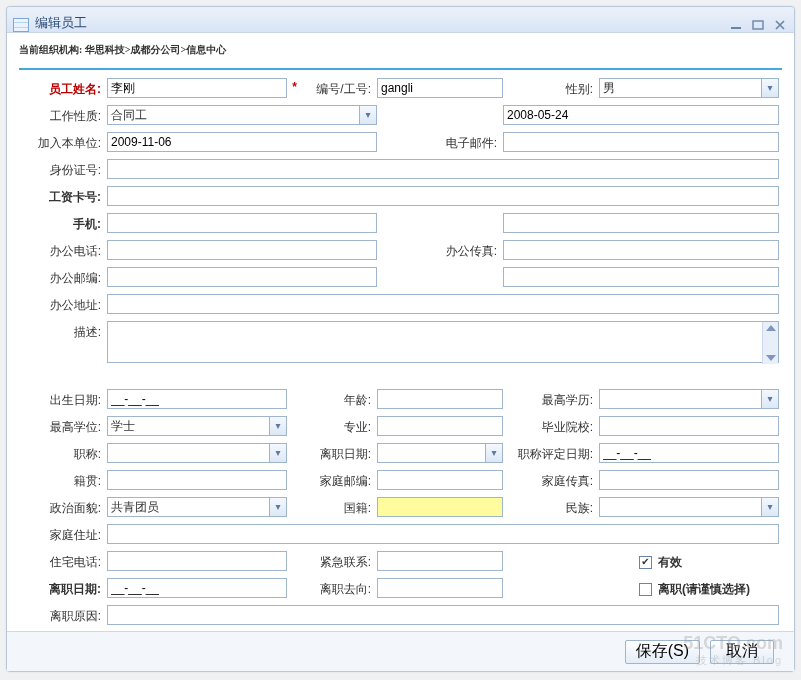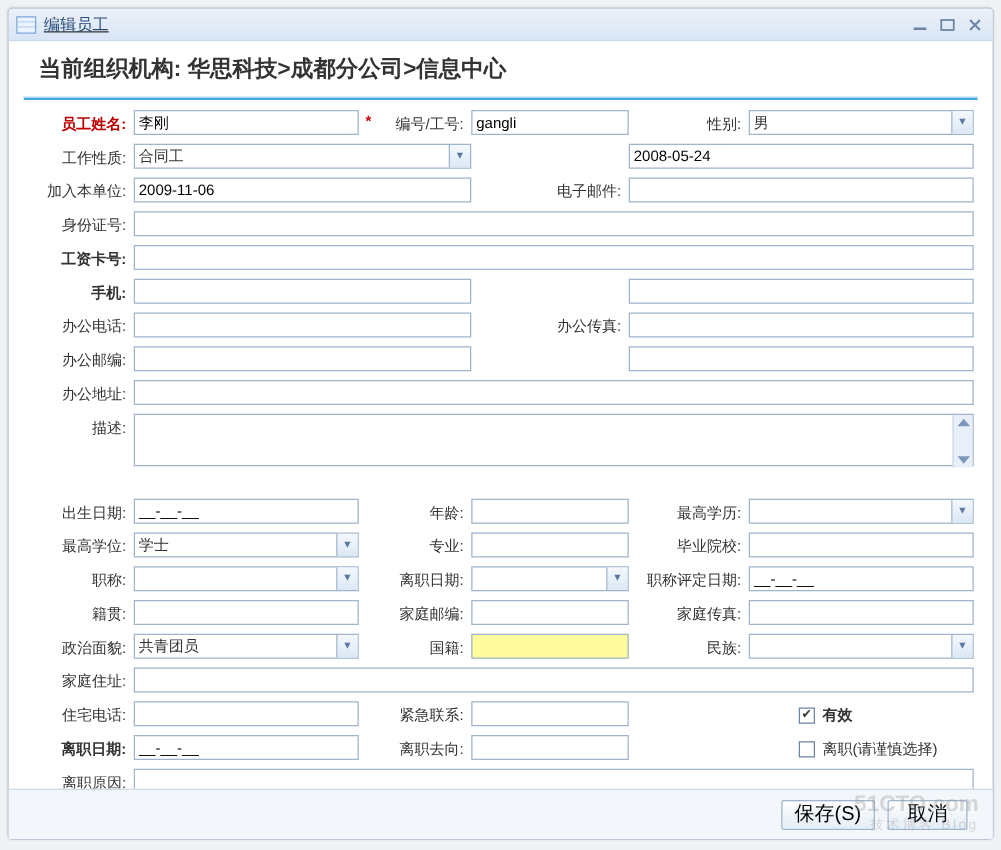--- a/index.html
+++ b/index.html
@@ -17,35 +17,34 @@
     background:#fff;
     border:1px solid #b9c7d8;
     border-radius:4px;
     display:flex; flex-direction:column;
     box-shadow:0 0 2px rgba(0,0,0,0.1);
   }
   .titlebar {
     height:26px;
     background:linear-gradient(#ecf1f9,#d8e5f6);
     border-bottom:1px solid #c9d6e8;
-    display:flex; align-items:center; padding:0 6px;
+    display:flex; align-items:flex-end; padding:0 6px;
     border-radius:4px 4px 0 0;
-    text-decoration:underline;
   }
   .title-icon {
     width:16px; height:14px; margin-right:6px;
     border:1px solid #7fa6d8; background:#eaf3ff;
     display:flex; flex-direction:column;
   }
   .title-icon .row{flex:1; border-bottom:1px solid #bcd3ef;}
   .title-text { color:#2a4a75; font-size:13px;}
   .win-btns { margin-left:auto; display:flex; gap:6px; color:#6c84a4; }
   .win-btn { width:16px; height:14px; display:flex; align-items:center; justify-content:center; cursor:pointer;}
   .breadcrumb-bar {
-    padding:10px 12px 6px 24px; font-size:18px;
+    padding:10px 12px 6px 12px; font-size:10px;font-family:Liberation Serif, serif;
   }
   .bc-label { font-weight:bold; }
   .bc-path  { font-weight:bold; }
   .bar-sep {
     height:3px; background:#43a8e0; margin:4px 12px 8px 12px;
     box-shadow:0 1px 0 #fff inset;
   }
   .form-area {
     flex:1; overflow:hidden; margin:0 12px 0 12px;
   }
@@ -269,21 +268,21 @@
         <span style="font-weight:bold">有效</span>
       </div>
 
       <div class="lbl bold">离职日期:</div>
       <div class="field"><input class="inp" value="__-__-__" style=""></div>
       <div class="lbl">离职去向:</div>
       <div class="field"><input class="inp" value="" style=""></div>
       <div></div>
       <div class="check-row">
         <span class="checkbox"></span>
-        <span style="font-weight:normal">离职(请谨慎选择)</span>
+        <span style="font-weight:bold">离职(请谨慎选择)</span>
       </div>
 
       <div class="lbl">离职原因:</div>
       <div class="field span-full"><input class="inp" value="" style=""></div>
     </div>
   </div>
 
   <div class="footer">
     <button class="btn">保存(S)</button>
     <button class="btn">取消</button>

